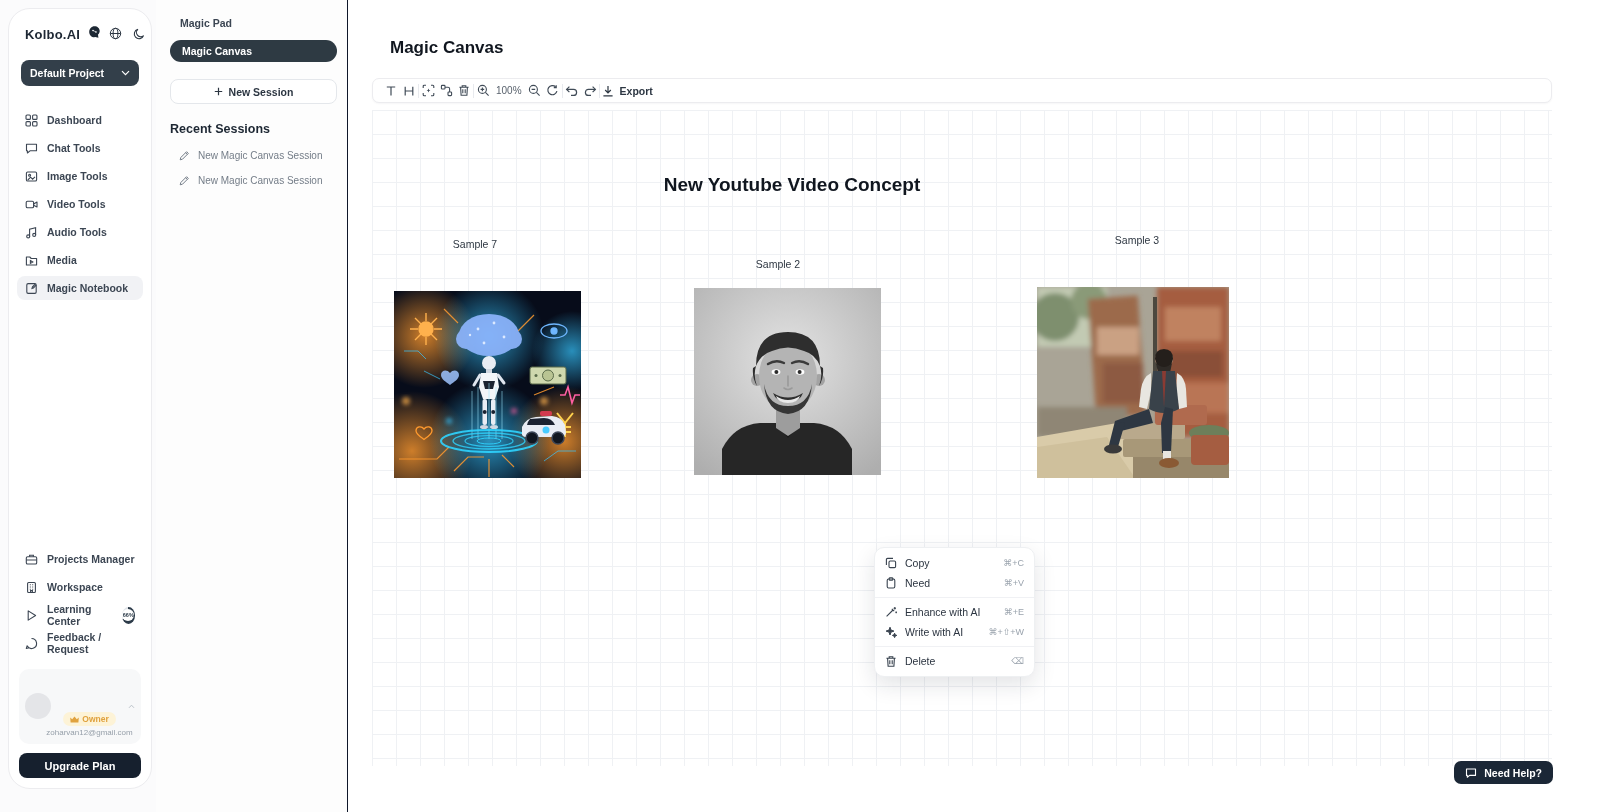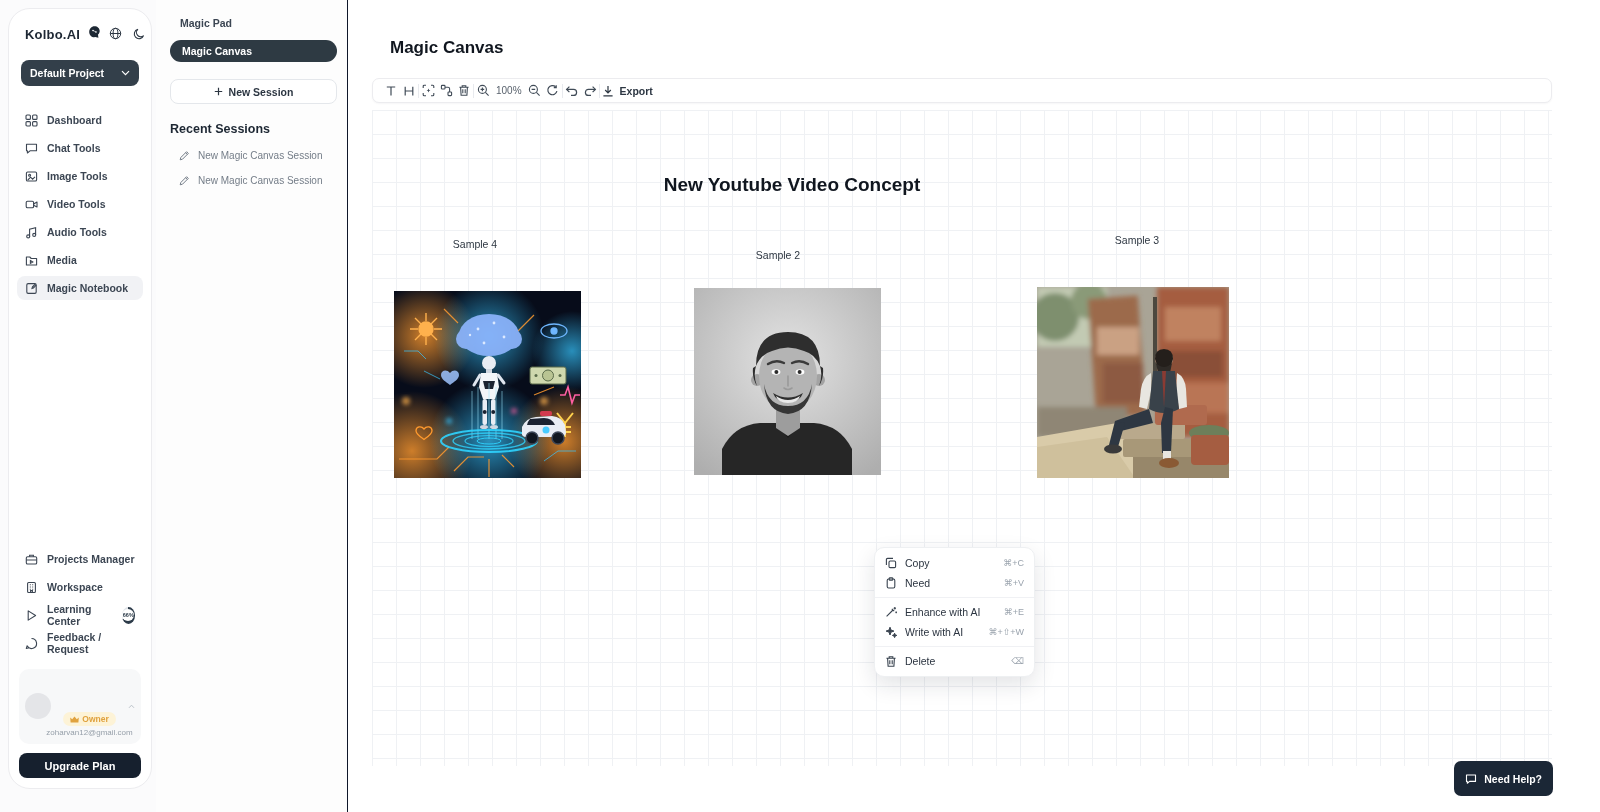--- a/index.html
+++ b/index.html
@@ -84,21 +84,21 @@
   
   .ctx { position:absolute; left:526px; top:547px; width:161px; background:#fff;
     border:1px solid #eef0f2; border-radius:10px; padding:5px 0;
     box-shadow:0 8px 22px rgba(25,35,50,.12); }
   .ctx-item { height:20px; display:flex; align-items:center; gap:8px; padding:0 10px; cursor:pointer; }
   .ctx-item svg { flex:none; stroke:#39434f; }
   .ctx-label { font-size:10.5px; color:#2b3440; flex:1; }
   .ctx-sc { font-size:9px; color:#9aa3ad; }
   .ctx-div { height:1px; background:#f0f1f4; margin:4px 0; }
 
-  .help-btn { position:absolute; right:47px; top:761px; height:35px; background:#1b2736; color:#fff;
+  .help-btn { position:absolute; right:47px; top:761px; height:23px; background:#1b2736; color:#fff;
     border:none; border-radius:7px; font-size:10.5px; font-weight:bold;
     display:flex; align-items:center; gap:7px; padding:0 11px; cursor:pointer; font-family:inherit; }
   .help-btn svg { stroke:#fff; }
 </style>
 </head>
 <body>
 
 <div class="sidebar">
   <div class="brandrow">
     <span class="brand">Kolbo.AI</span>
@@ -334,22 +334,22 @@
       <svg width="12" height="12" viewBox="0 0 12 12" fill="none" stroke-width="1.2">
           <path d="M6 1v6.2M3.2 5l2.8 2.8L8.8 5M1.4 10.8h9.2"></path>
         </svg>
       <span>Export</span>
     </span>
   </div>
 
   <div class="canvas">
     <div class="cv-heading">New Youtube Video Concept</div>
 
-    <div class="sample-label" style="left:103px; top:128px;">Sample 4</div>
-    <div class="sample-label" style="left:406px; top:139px;">Sample 2</div>
+    <div class="sample-label" style="left:103px; top:128px;">Sample 7</div>
+    <div class="sample-label" style="left:406px; top:148px;">Sample 2</div>
     <div class="sample-label" style="left:765px; top:124px;">Sample 3</div>
 
     <div class="cv-img" style="left:22px; top:181px;" title="Futuristic AI collage: white robot on glowing blue platform with neural brain, circuits, money and smart car">
       <svg width="187" height="187" viewBox="0 0 187 187">
         <defs>
           <radialGradient id="g1" cx="50%" cy="50%" r="50%">
               <stop offset="0%" stop-color="#ff9a2e" stop-opacity=".8"></stop>
               <stop offset="100%" stop-color="#ff9a2e" stop-opacity="0"></stop>
             </radialGradient>
           <radialGradient id="g2" cx="50%" cy="50%" r="50%">

